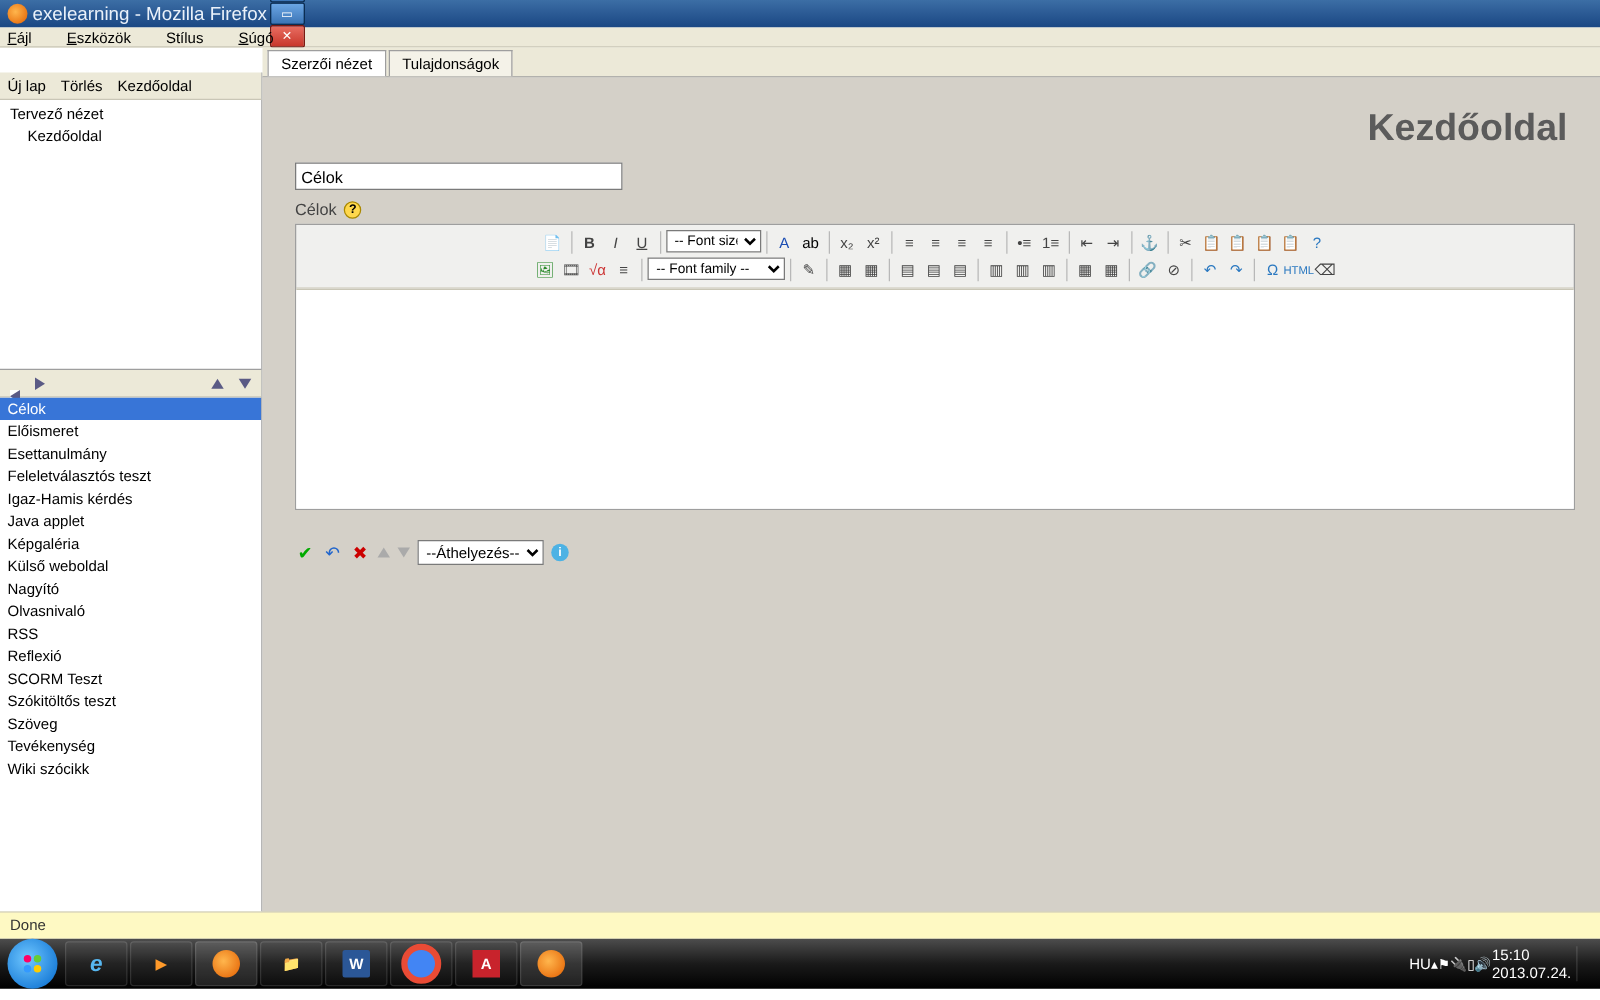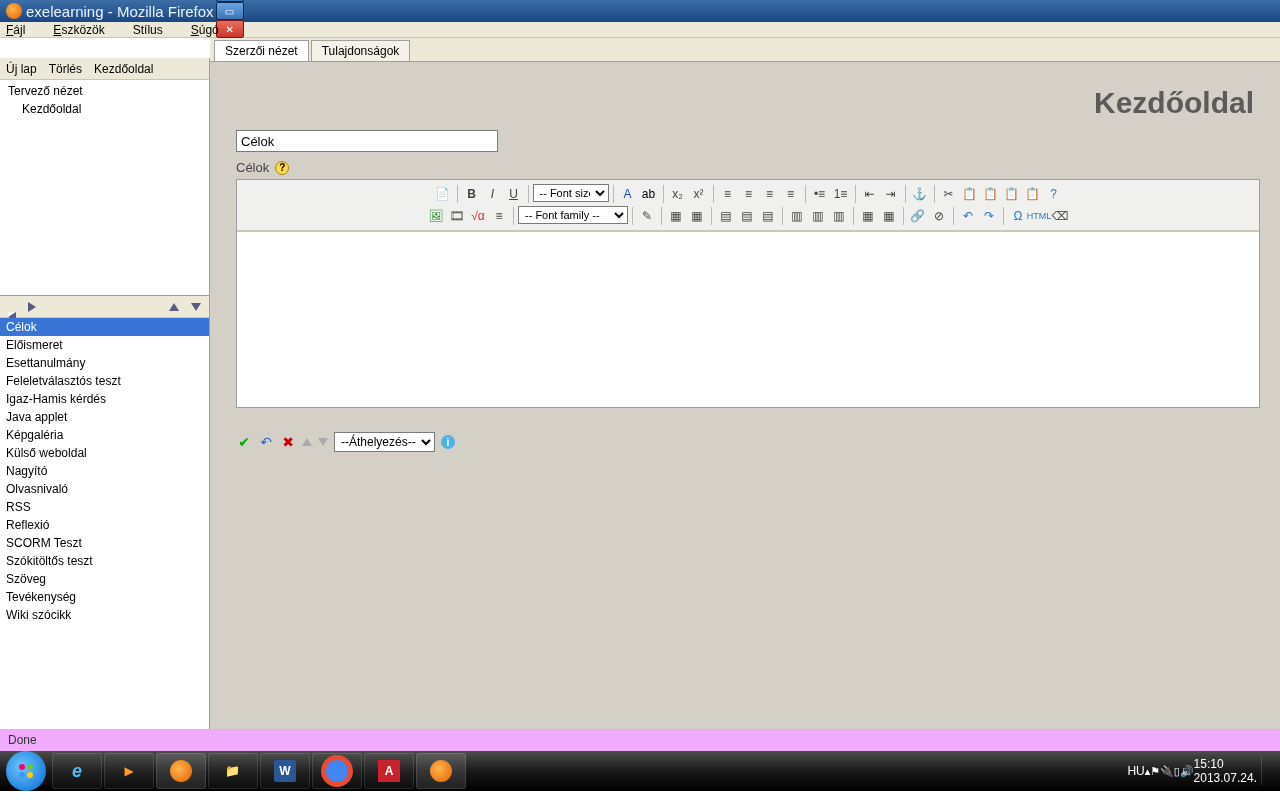--- a/index.html
+++ b/index.html
@@ -70,21 +70,21 @@
 .resize-grip { position: absolute; right: 2px; bottom: 2px; width: 10px; height: 10px; background: repeating-linear-gradient(135deg,#888,#888 1px,transparent 1px,transparent 3px); }
 
 
 .actions { display: flex; align-items: center; gap: 6px; margin-top: 24px; }
 .aicon { width: 16px; height: 16px; display: inline-flex; align-items: center; justify-content: center; font-size: 14px; }
 .aicon.ok{color:#0a0;}.aicon.undo{color:#2266cc;}.aicon.del{color:#c00;}
 .moveselect { height: 20px; border: 1px solid #7a7a7a; background: #fff; font-size: 12px; padding: 1px 2px; }
 .infoicon{width:14px;height:14px;border-radius:50%;background:#4db2e4;color:#fff;display:inline-flex;align-items:center;justify-content:center;font-size:10px;font-weight:bold;}
 
 
-.statusbar { height: 22px; background: #f0abfc; border-top: 1px solid #c9c6b6; padding: 3px 8px; color: #333; }
+.statusbar { height: 22px; background: #fef9c3; border-top: 1px solid #c9c6b6; padding: 3px 8px; color: #333; }
 
 
 .taskbar { height: 40px; background: linear-gradient(180deg,#4d4d4d 0%,#1a1a1a 50%,#000 100%); display: flex; align-items: center; padding: 0 6px; }
 .start { width: 40px; height: 40px; border-radius: 50%; background: radial-gradient(circle at 40% 40%,#6fc7ff,#0066cc); display:flex; align-items:center; justify-content:center; color:#fff; margin-right:6px; }
 .start svg{width:20px;height:20px;}
 .tbtn { width: 50px; height: 36px; margin-right: 2px; border: 1px solid rgba(255,255,255,0.12); border-radius: 3px; display: flex; align-items: center; justify-content: center; background: rgba(255,255,255,0.04); }
 .tbtn.ie::before{content:"e";color:#57b7f0;font-size:18px;font-weight:bold;font-style:italic;}
 .tbtn.media::before{content:"▶";color:#ff9a2a;}
 .tbtn.ff{background:rgba(255,255,255,0.12);} .tbtn.ff::before{content:"";width:22px;height:22px;background:radial-gradient(circle at 40% 40%,#ffb64d,#e25e00);border-radius:50%;display:block;}
 .tbtn.folder::before{content:"📁";}

